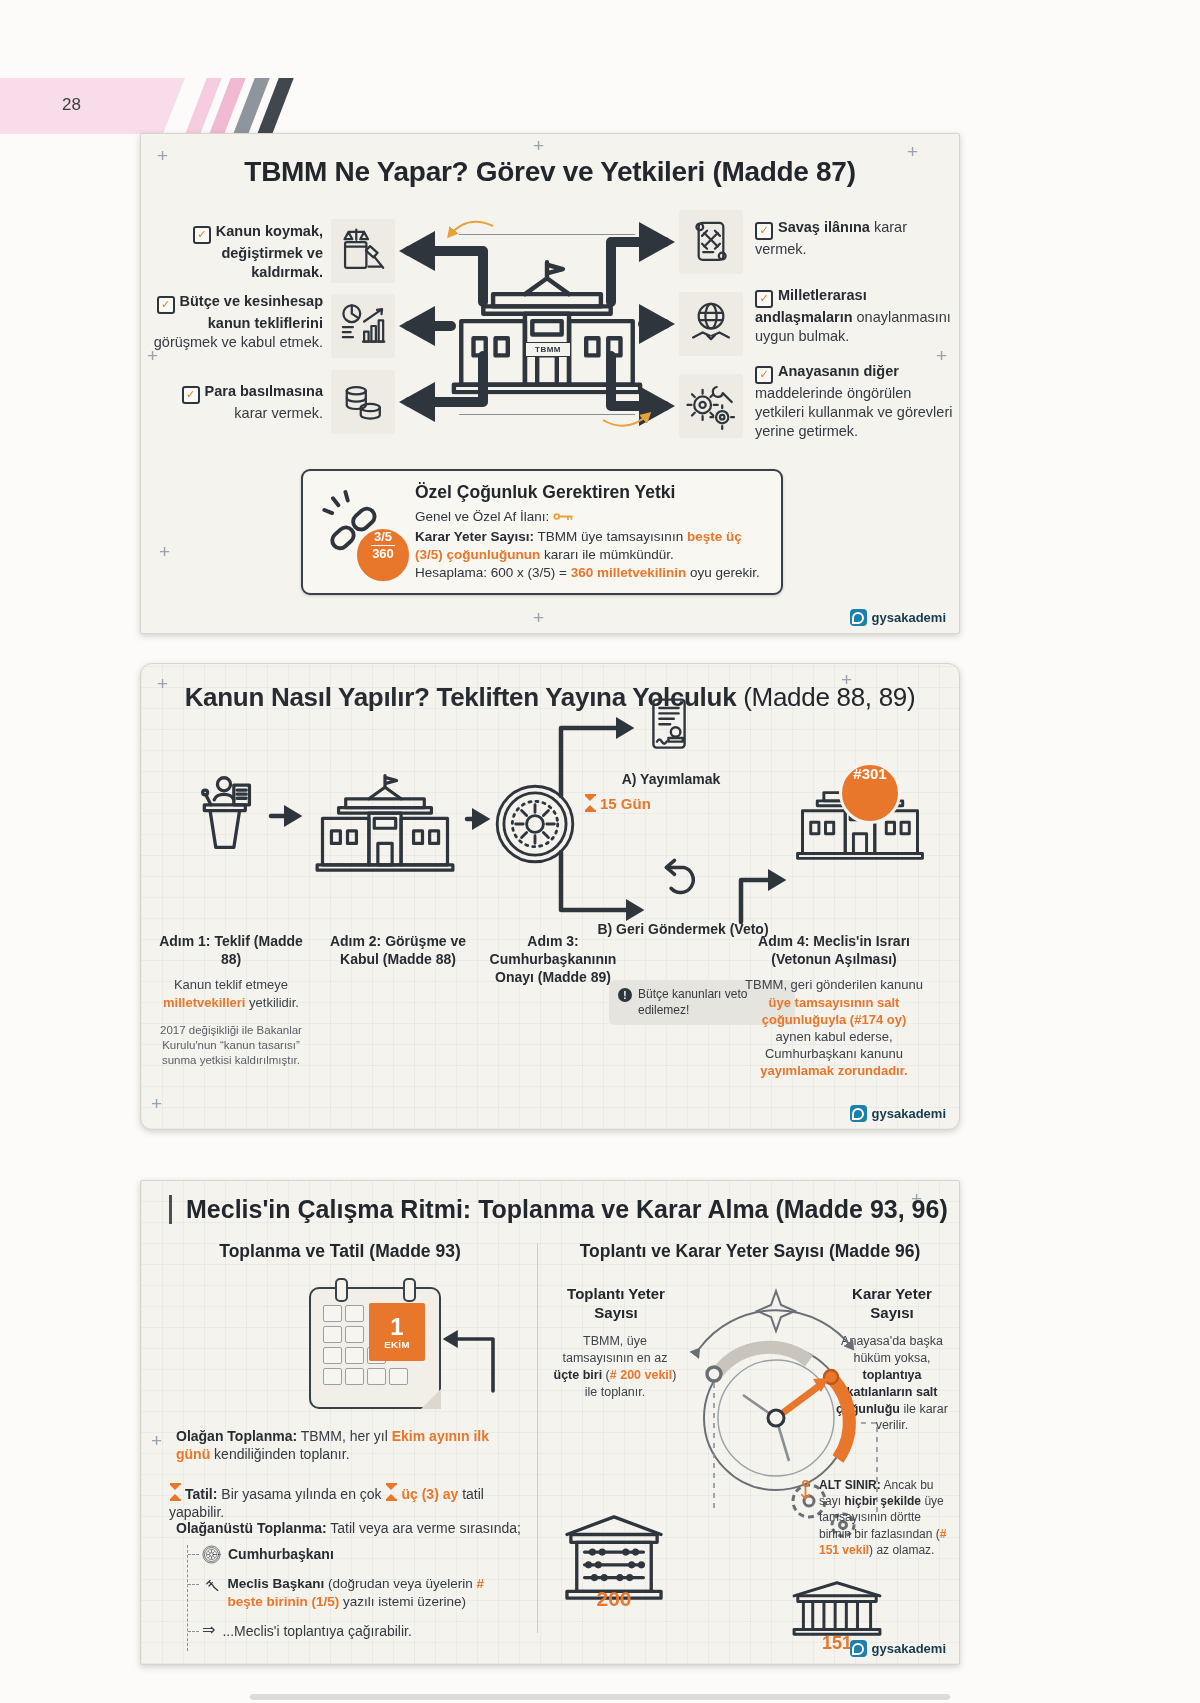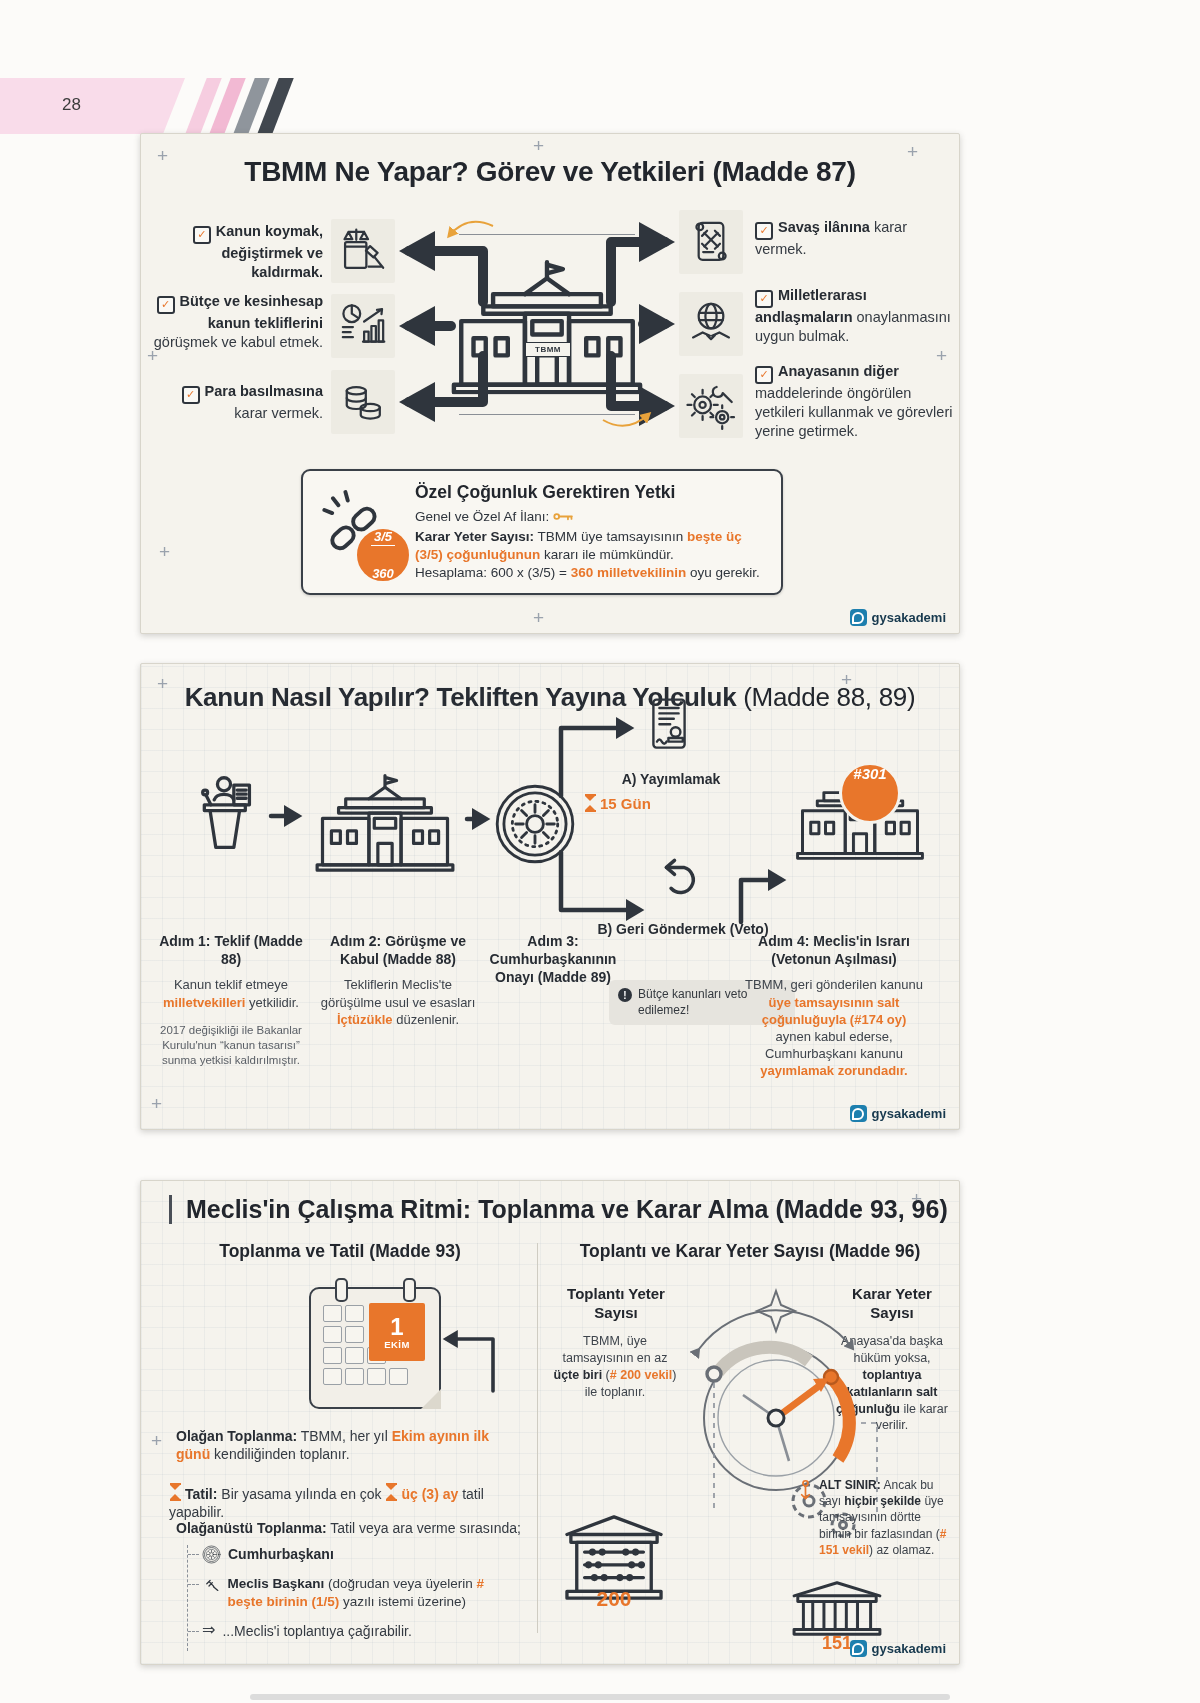--- a/index.html
+++ b/index.html
@@ -36,21 +36,21 @@
   .seg-o,.seg-ob{color:#E8762B;font-weight:700;}
   .hg{display:inline-block;width:11px;height:14px;position:relative;vertical-align:-2px;
       border-top:2px solid currentColor;border-bottom:2px solid currentColor;margin:0 4px 0 1px;}
   .hg::before,.hg::after{content:"";position:absolute;left:0;border-left:5.5px solid transparent;border-right:5.5px solid transparent;}
   .hg::before{top:0;border-top:5px solid currentColor;}
   .hg::after{bottom:0;border-bottom:5px solid currentColor;}
   
   .sbox{position:absolute;border:2px solid #3a4048;border-radius:9px;background:#f9f7f2;
         box-shadow:0 1px 3px rgba(0,0,0,.18);}
   .badge-circ{position:absolute;background:#E8762B;border-radius:50%;color:#fff;font-weight:700;
-        display:flex;flex-direction:column;align-items:center;justify-content:space-between;text-align:center;font-style:italic;}
+        display:flex;flex-direction:column;align-items:center;justify-content:flex-start;text-align:center;}
   .badge-circ .tp{border-bottom:1.5px solid #fff;padding:0 3px 1px;}
   
   .steplab{font-weight:700;font-size:14px;text-align:center;color:#272c33;line-height:1.3;}
   .stepdesc{font-size:13px;text-align:center;color:#3d434b;line-height:1.32;margin-top:8px;}
   .stepnote{font-size:11.5px;text-align:center;color:#5b6067;line-height:1.3;margin-top:12px;}
   .blab{font-weight:700;font-size:14px;text-align:center;color:#272c33;line-height:1.3;}
   .days{display:flex;align-items:center;color:#E8762B;font-weight:700;font-size:15px;}
   .vnote{position:absolute;background:#e6e4de;border-radius:6px;padding:7px 9px;font-size:12px;line-height:1.3;
          color:#34393f;display:flex;gap:6px;align-items:flex-start;}
   .bang{flex:0 0 14px;width:14px;height:14px;border-radius:50%;background:#2f353d;color:#fff;font-size:10px;
@@ -374,21 +374,21 @@
   </div>
 
   <div class="brand">
     <span class="brand-ic">
         <i></i>
       </span>
     <span class="brand-tx">gysakademi</span>
   </div>
 </div>
 
-<div class="panel gridbg" style="top:663px;height:465px;">
+<div class="panel gridbg" style="top:663px;height:465px;border-radius:12px;">
   <span class="cross" style="left:16px;top:10px;"></span>
   <span class="cross" style="left:700px;top:6px;"></span>
   <span class="cross" style="left:10px;top:430px;"></span>
 
   <div class="ptitle abs" style="left:0;top:18px;width:100%;font-size:26px;"><span class="seg-b">Kanun Nasıl Yapılır? Tekliften Yayına Yolculuk</span><span class="seg-n"> (Madde 88, 89)</span></div>
 
   <svg class="abs" style="left:42px;top:102px;" width="82" height="94" viewBox="0 0 100 100">
       <use href="#sy-podium"></use>
     </svg>
   <svg class="abs" style="left:168px;top:108px;" width="152" height="100" viewBox="0 0 160 112">
@@ -434,21 +434,20 @@
     </g>
   </svg>
 
   <div class="abs" style="left:14px;top:268px;width:152px;">
     <div class="steplab">Adım 1: Teklif (Madde 88)</div>
     <div class="stepdesc"><span class="seg-n">Kanun teklif etmeye </span><span class="seg-ob">milletvekilleri</span><span class="seg-n"> yetkilidir.</span></div>
     <div class="stepnote">2017 değişikliği ile Bakanlar Kurulu'nun “kanun tasarısı” sunma yetkisi kaldırılmıştır.</div>
   </div>
   <div class="abs" style="left:176px;top:268px;width:162px;">
     <div class="steplab">Adım 2: Görüşme ve Kabul (Madde 88)</div>
-    <div class="stepdesc"><span class="seg-n">Tekliflerin Meclis'te görüşülme usul ve esasları </span><span class="seg-ob">İçtüzükle</span><span class="seg-n"> düzenlenir.</span></div>
   </div>
   <div class="abs" style="left:342px;top:268px;width:140px;">
     <div class="steplab">Adım 3: Cumhurbaşkanının Onayı (Madde 89)</div>
   </div>
   <div class="abs" style="left:604px;top:268px;width:178px;">
     <div class="steplab">Adım 4: Meclis'in Israrı (Vetonun Aşılması)</div>
     <div class="stepdesc"><span class="seg-n">TBMM, geri gönderilen kanunu </span><span class="seg-ob">üye tamsayısının salt çoğunluğuyla (#174 oy)</span><span class="seg-n"> aynen kabul ederse, Cumhurbaşkanı kanunu </span><span class="seg-ob">yayımlamak zorundadır.</span></div>
   </div>
 
   <div class="brand">

